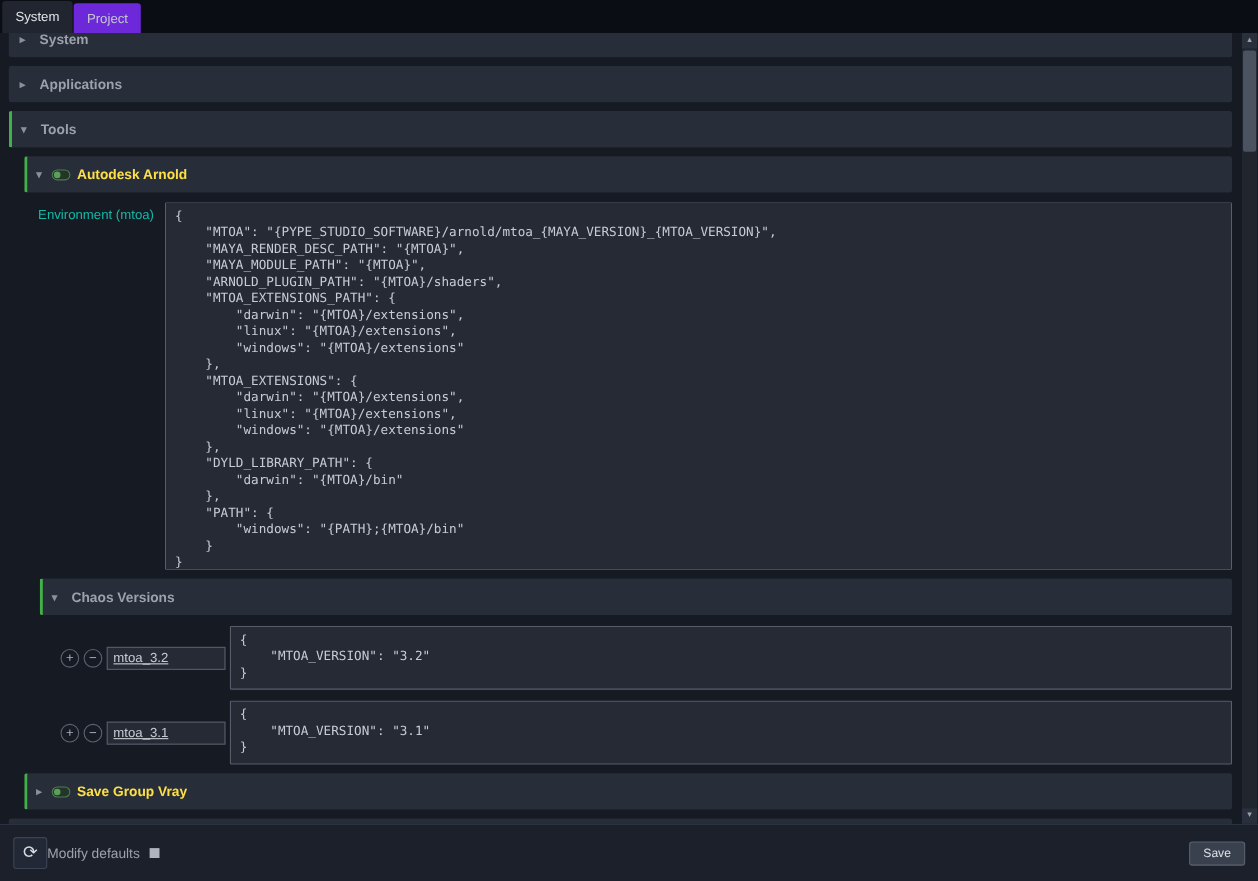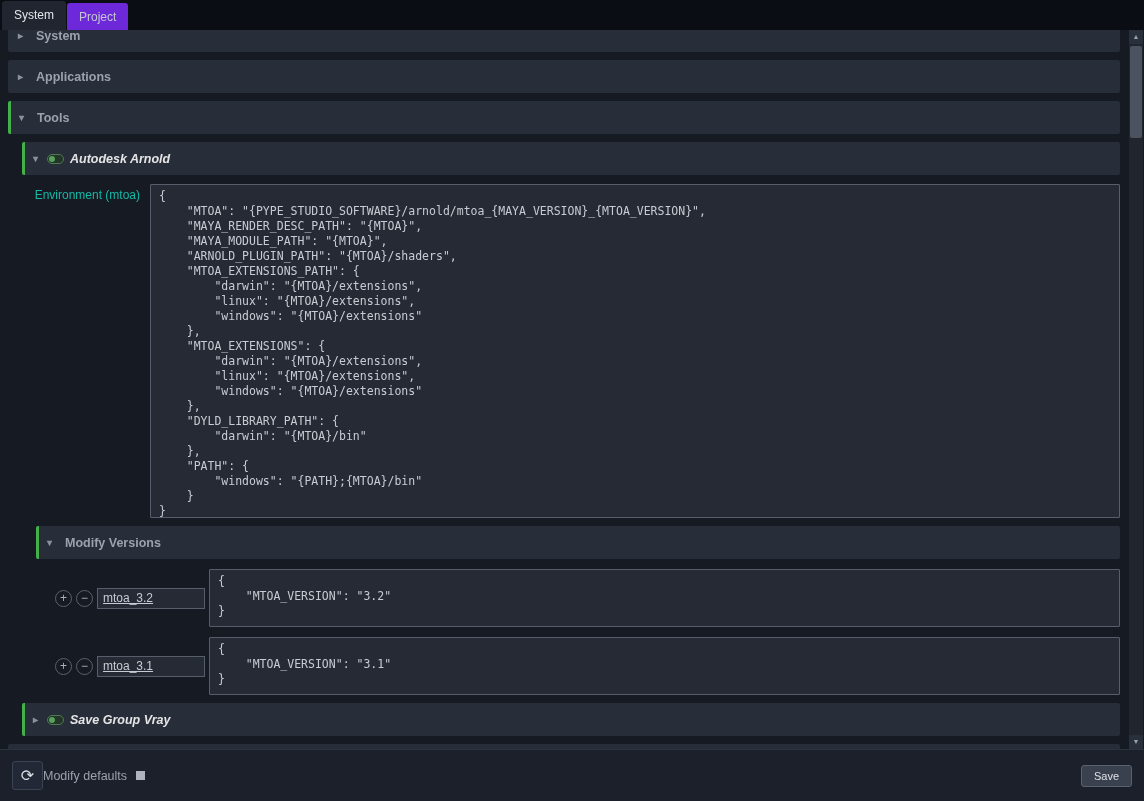--- a/index.html
+++ b/index.html
@@ -56,21 +56,21 @@
   }
   .collapse-header.first { margin-top: -11px; }
   .collapse-header.green-edge { border-left: 3px solid #44b04a; padding-left: 8px; }
   .collapse-header .arrow {
     width: 14px;
     font-size: 10px;
     color: #8a919c;
     flex: 0 0 auto;
   }
   .collapse-header .title { margin-left: 4px; }
-  .collapse-header .title.green { color: #e5e5e5; font-style: italic; }
+  .collapse-header .title.green { color: #fde047; }
 
   .indent-1 { margin-left: 14px; }
 
   
   .toggle {
     width: 17px; height: 10px;
     border-radius: 5px;
     background: #223527;
     border: 1px solid #4e7a52;
     position: relative;
@@ -281,21 +281,21 @@
         "darwin": "{MTOA}/bin"
     },
     "PATH": {
         "windows": "{PATH};{MTOA}/bin"
     }
 }</textarea>
       </div>
 
       <div class="collapse-header green-edge indent-1">
         <span class="arrow">▾</span>
-        <span class="title">Modify Versions</span>
+        <span class="title">Chaos Versions</span>
       </div>
 
       <div class="version-row">
         <button class="circle-btn">+</button>
         <button class="circle-btn">−</button>
         <input class="key" value="mtoa_3.2" style="">
         <textarea class="ver" spellcheck="false" style="">{
     "MTOA_VERSION": "3.2"
 }</textarea>
       </div>

